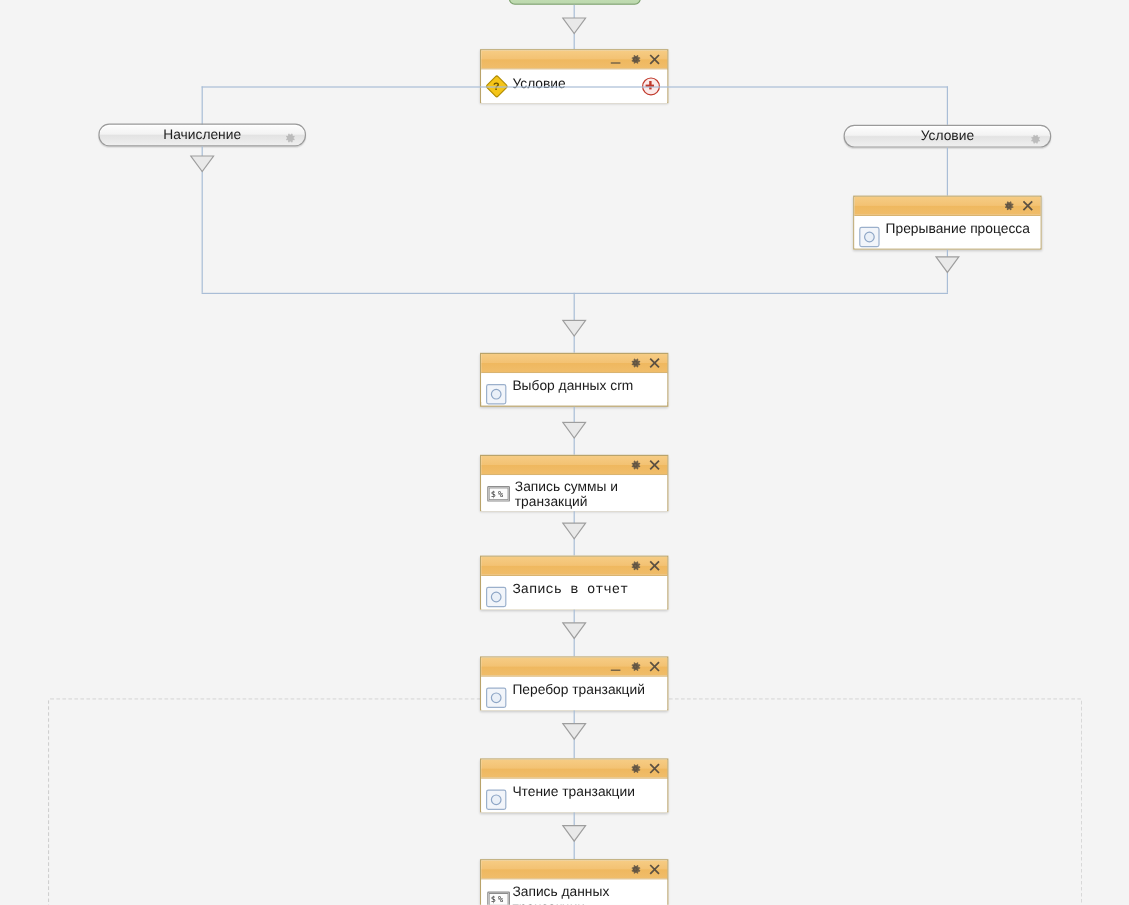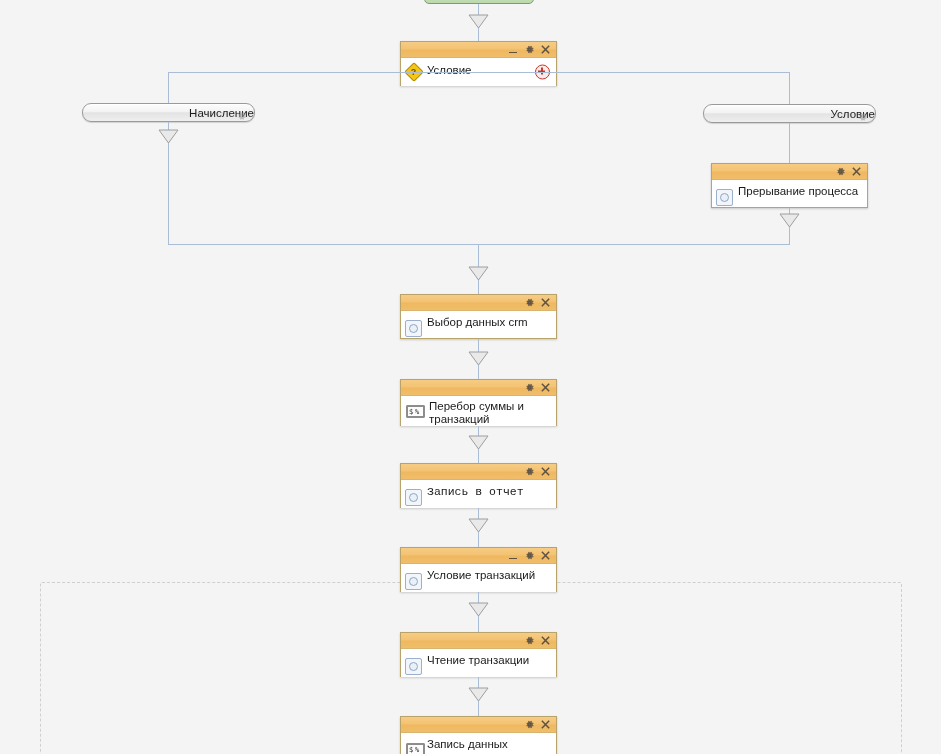--- a/index.html
+++ b/index.html
@@ -133,21 +133,21 @@
   .plusbtn:after{left:5px;top:2px;width:1.6px;height:7px;}
 
   
   .pill{
     position:absolute;
     height:19px;
     border:1px solid #9a9a9a;
     border-radius:9px;
     background:linear-gradient(to bottom,#fdfdfd 0%,#f3f3f3 45%,#e3e3e3 52%,#efefef 100%);
     box-shadow:0 1px 1px rgba(0,0,0,.14), inset 0 1px 0 #fff;
-    display:flex;align-items:center;justify-content:flex-end;
+    display:flex;align-items:center;justify-content:center;
     box-sizing:border-box;
     cursor:pointer;
   }
   .pill span.txt{
     font-size:11.5px;color:#1d1d1d;
   }
   .pill .pgear{
     position:absolute;right:7px;top:50%;transform:translateY(-50%);
     width:11px;height:11px;opacity:.55;
   }
@@ -304,21 +304,21 @@
       </span>
     </div>
     <div class="body" style="height:30px;padding-left:28px;">
       <span class="node-icon ic-script" style="top:9px;left:5px;width:19px;height:13px;">
         <svg width="17" height="11" viewBox="0 0 17 11">
           <rect x="0.5" y="0.5" width="16" height="10" fill="#fcfcfc" stroke="#8c8c8c"></rect>
           <text x="2" y="8" font-size="7" font-family="DejaVu Sans Mono, monospace" fill="#2b2b2b">$</text>
           <text x="8" y="8" font-size="7" font-family="DejaVu Sans Mono, monospace" fill="#2b2b2b">%</text>
         </svg>
       </span>
-      <div class="label" style="padding-top:0px;">Перебор суммы и
+      <div class="label" style="padding-top:0px;">Запись суммы и
 транзакций</div>
     </div>
   </div>
 
   <div class="line v" style="left:478px;top:426px;height:37px;"></div>
   <svg class="arrow-outline" style="left:468px;top:435px;" width="21" height="16" viewBox="0 0 21 16">
     <polygon points="1,1 20,1 10.5,14" fill="#e9e9e9" stroke="#9e9e9e" stroke-width="1"></polygon>
   </svg>
 
   <div class="node" style="left:400px;top:463px;width:157px;height:45px;">
@@ -362,21 +362,21 @@
       <span class="winbtn close">
         <svg width="11" height="11" viewBox="0 0 12 12">
           <path d="M2 2 L10 10 M10 2 L2 10" stroke="#5d5142" stroke-width="1.6" fill="none"></path>
         </svg>
       </span>
     </div>
     <div class="body" style="height:28px;">
       <span class="node-icon ic-doc" style="top:9px;">
         <i></i>
       </span>
-      <div class="label" style="padding-top:1px;">Условие транзакций</div>
+      <div class="label" style="padding-top:1px;">Перебор транзакций</div>
     </div>
   </div>
 
   <div class="line v" style="left:478px;top:592px;height:40px;"></div>
   <svg class="arrow-outline" style="left:468px;top:602px;" width="21" height="16" viewBox="0 0 21 16">
     <polygon points="1,1 20,1 10.5,14" fill="#e9e9e9" stroke="#9e9e9e" stroke-width="1"></polygon>
   </svg>
 
   <div class="node" style="left:400px;top:632px;width:157px;height:45px;">
     <div class="titlebar">

